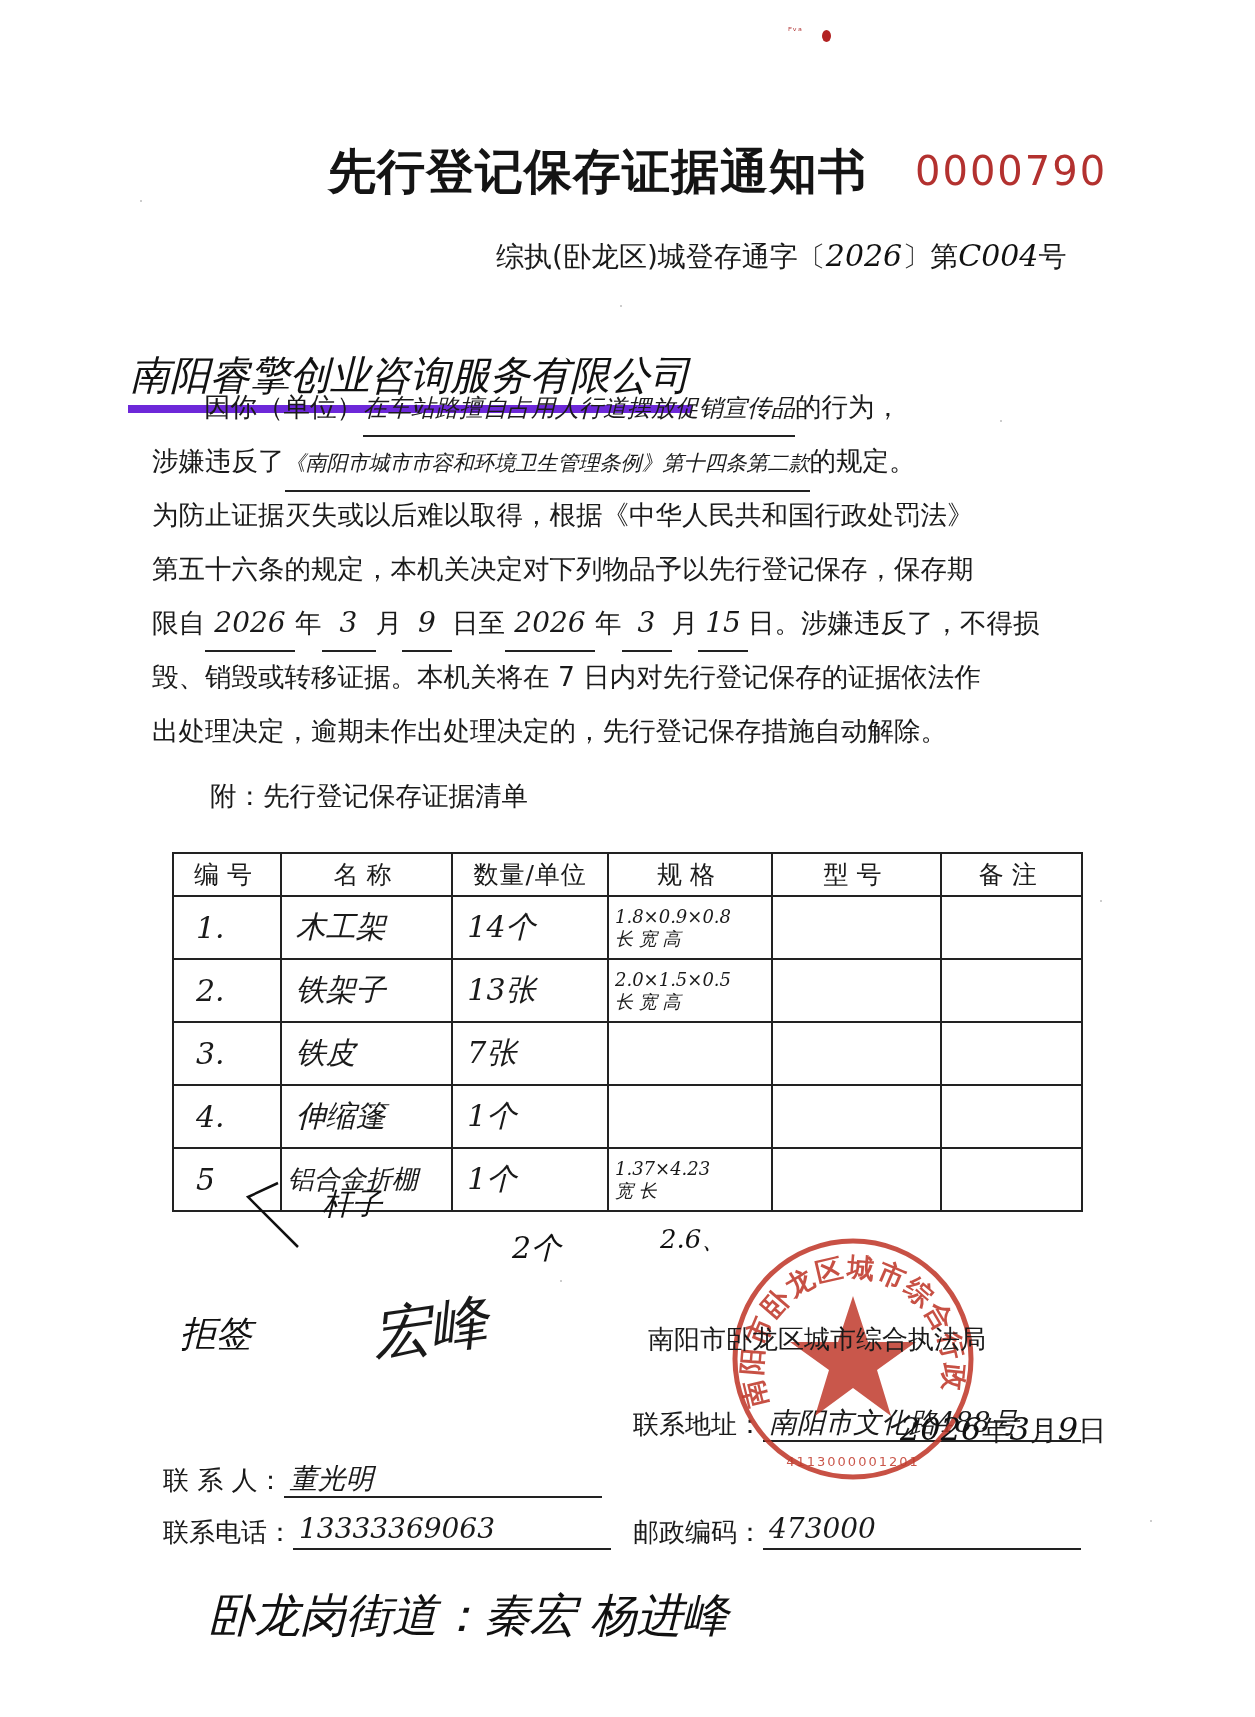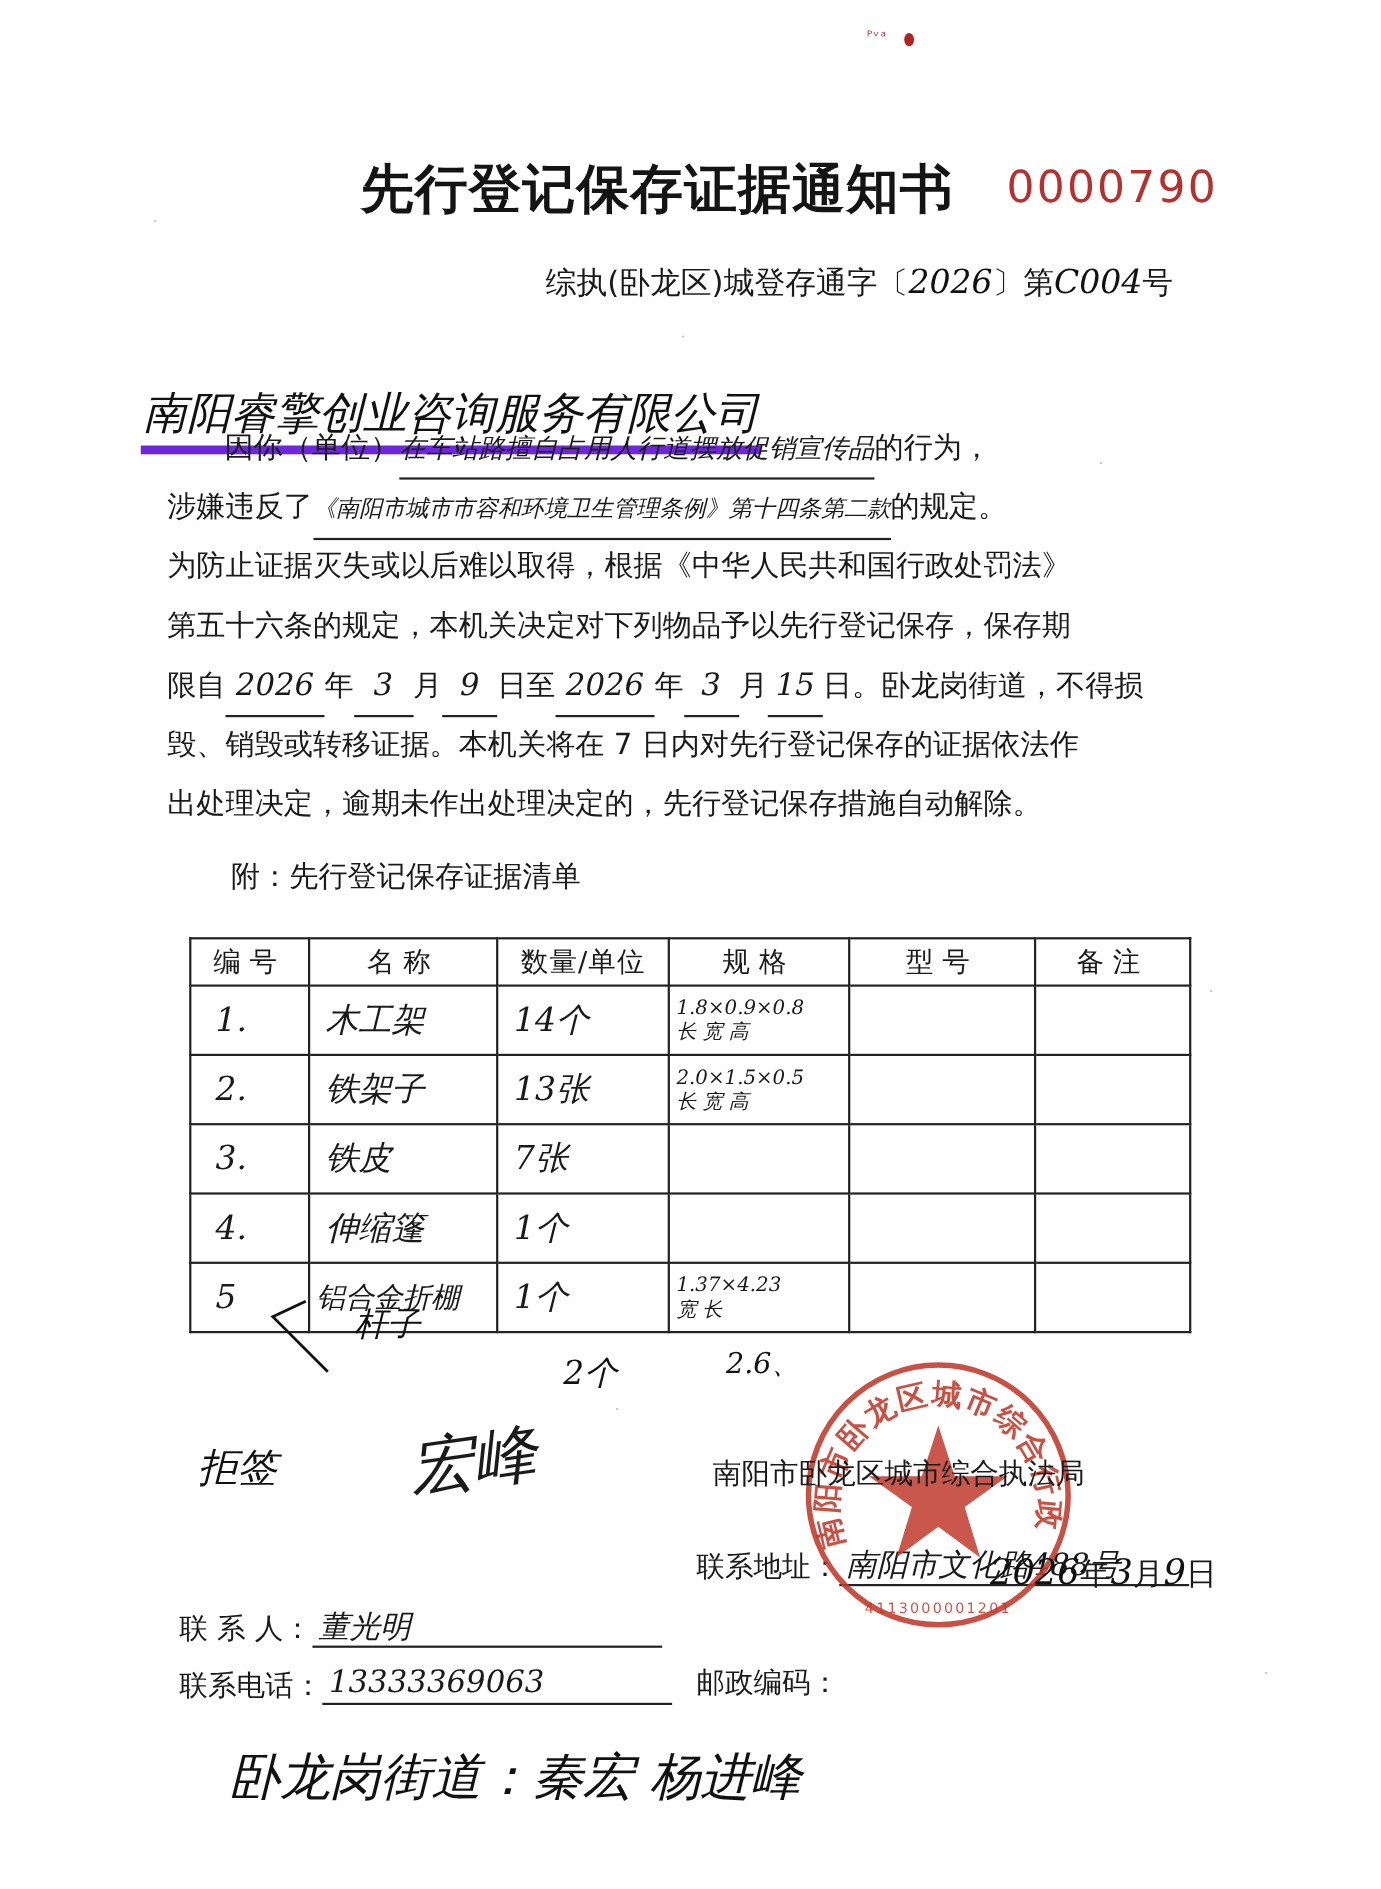--- a/index.html
+++ b/index.html
@@ -1,20 +1,20 @@
 <!DOCTYPE html>
 <html><head>
 <meta charset="utf-8">
 <style>
   * { box-sizing: border-box; margin: 0; padding: 0; }
   html, body { width: 1255px; height: 1717px; background: #ffffff; overflow: hidden; }
   body { position: relative; font-family: "DejaVu Serif", "Liberation Serif", serif; color: #1a1a1a; }
   .abs { position: absolute; }
   .speck { position: absolute; width: 2px; height: 2px; background: #bdbdbd; border-radius: 50%; }
-  .top-mark { left: 788px; top: 26px; color: #b33a3a; font-size: 13px; font-family: "DejaVu Sans", sans-serif; letter-spacing: 1px; }
+  .top-mark { left: 788px; top: 26px; color: #b33a3a; font-size: 10px; font-family: "DejaVu Sans", sans-serif; letter-spacing: 1px; }
   .top-blot { left: 822px; top: 30px; width: 9px; height: 12px; background: #b22222; border-radius: 50%; }
 
   .title { left: 328px; top: 140px; font-size: 48px; font-weight: bold; letter-spacing: 1px; color: #141414; font-family: "DejaVu Serif", serif; }
   .serial { left: 915px; top: 148px; font-size: 40px; color: #b3312f; font-family: "DejaVu Sans", sans-serif; letter-spacing: 2px; }
   .docno { left: 472px; top: 238px; font-size: 28px; font-family: "DejaVu Sans", sans-serif; margin-left: 24px; }
   .hand { font-family: "DejaVu Serif", serif; font-style: italic; color: #111; }
   .docno .hand { font-size: 30px; }
 
   .recipient { left: 128px; top: 348px; font-size: 40px; border-bottom: 8px solid #6d28d9; padding: 0 2px 2px; }
   .recipient-tail { left: 562px; top: 330px; font-size: 30px; }
@@ -75,21 +75,21 @@
 <div class="abs para" style="top:380px; height:400px;">
   <div class="line" style="left:52px; top:0;">
     <span>因你（单位）</span><span class="fill" style="font-size:24px;">在车站路擅自占用人行道摆放促销宣传品</span><span>的行为，</span>
   </div>
   <div class="line" style="left:0; top:54px;">
     <span>涉嫌违反了</span><span class="fill" style="font-size:21px;">《南阳市城市市容和环境卫生管理条例》第十四条第二款</span><span>的规定。</span>
   </div>
   <div class="line" style="left:0; top:108px;">为防止证据灭失或以后难以取得，根据《中华人民共和国行政处罚法》</div>
   <div class="line" style="left:0; top:162px;">第五十六条的规定，本机关决定对下列物品予以先行登记保存，保存期</div>
   <div class="line" style="left:0; top:216px;">
-    <span>限自</span><span class="fill" style="width:90px">2026</span><span>年</span><span class="fill" style="width:54px">3</span><span>月</span><span class="fill" style="width:50px">9</span><span>日至</span><span class="fill" style="width:90px">2026</span><span>年</span><span class="fill" style="width:50px">3</span><span>月</span><span class="fill" style="width:50px">15</span><span>日。卧龙岗街道，不得损</span>
+    <span>限自</span><span class="fill" style="width:90px">2026</span><span>年</span><span class="fill" style="width:54px">3</span><span>月</span><span class="fill" style="width:50px">9</span><span>日至</span><span class="fill" style="width:90px">2026</span><span>年</span><span class="fill" style="width:50px">3</span><span>月</span><span class="fill" style="width:50px">15</span><span>日。涉嫌违反了，不得损</span>
   </div>
   <div class="line" style="left:0; top:270px;">毁、销毁或转移证据。本机关将在 7 日内对先行登记保存的证据依法作</div>
   <div class="line" style="left:0; top:324px;">出处理决定，逾期未作出处理决定的，先行登记保存措施自动解除。</div>
 </div>
 
 <div class="abs annex">附：先行登记保存证据清单</div>
 
 <table class="evidence">
   <colgroup>
     <col style="width:108px">
@@ -203,15 +203,16 @@
 <div class="contact-row" style="left:633px; top:1404px;">
   <span class="lbl">联系地址：</span>
   <span class="val" style="width:318px">南阳市文化路488号</span>
 </div>
 <div class="contact-row" style="left:163px; top:1512px;">
   <span class="lbl">联系电话：</span>
   <span class="val" style="width:318px">13333369063</span>
 </div>
 <div class="contact-row" style="left:633px; top:1512px;">
   <span class="lbl">邮政编码：</span>
+  <span class="val" style="width:318px">473000</span>
 </div>
 
 <div class="abs hand footer-note">卧龙岗街道：秦宏   杨进峰</div>
 
 </body></html>

